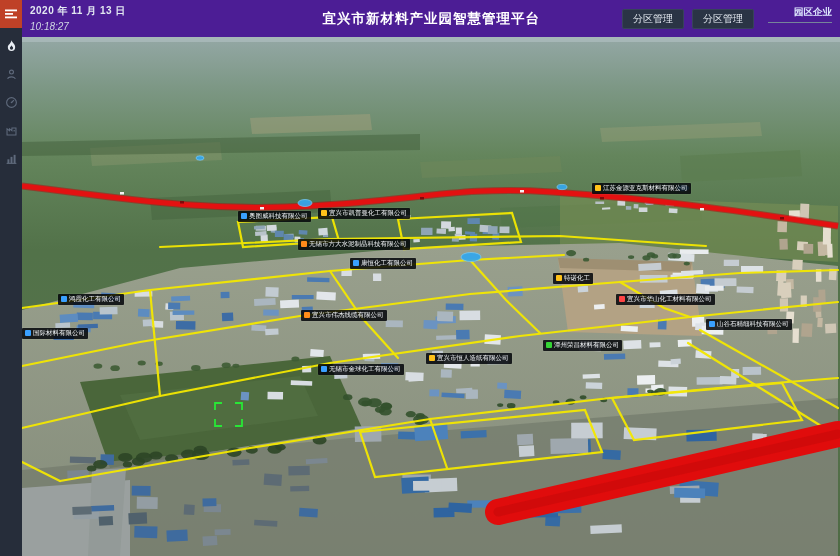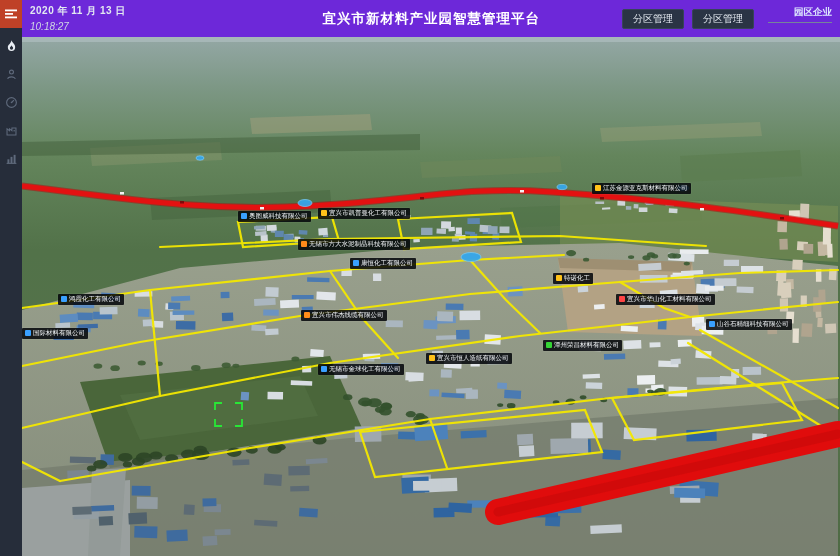--- a/index.html
+++ b/index.html
@@ -8,21 +8,21 @@
   
   #map-svg{position:absolute;left:0;top:0;width:840px;height:556px;display:block;}
   #marker-layer{position:absolute;left:0;top:0;width:840px;height:556px;pointer-events:none;}
   .marker{position:absolute;display:flex;align-items:center;gap:2px;
     background:rgba(4,6,10,.86);color:#f2f5f8;font-size:6.5px;line-height:1;
     padding:2px 3px;border-radius:1px;white-space:nowrap;pointer-events:auto;
     box-shadow:0 0 0 .5px rgba(255,255,255,.08);}
   .m-ic{width:6px;height:6px;border-radius:1px;flex:0 0 auto;}
   
   .header{position:absolute;left:22px;top:0;width:818px;height:37px;
-    background:#6d28d9;display:flex;align-items:center;color:#e8edf4;z-index:5;}
+    background:#4c1d95;display:flex;align-items:center;color:#e8edf4;z-index:5;}
   .datetime{position:absolute;left:8px;top:4px;font-size:10px;color:#e2e8f1;}
   .datetime .date{font-weight:bold;letter-spacing:.5px;}
   .datetime .time{margin-left:0;margin-top:3px;color:#cfd6e2;font-style:italic;}
   .h-title{position:absolute;left:0;right:300px;text-align:right;
     font-size:13.5px;font-weight:bold;letter-spacing:1px;color:#ffffff;}
   .h-actions{position:absolute;right:8px;top:0;height:37px;display:flex;align-items:center;gap:8px;}
   .h-btn{background:#2a3445;border:1px solid #37435a;color:#e8edf4;font-size:10px;
     padding:3px 10px;border-radius:2px;cursor:pointer;font-family:inherit;line-height:1.2;}
   .dropdown{width:64px;text-align:right;cursor:pointer;margin-left:6px;}
   .dropdown .dd-label{display:block;font-size:9.5px;font-weight:bold;color:#dfe9ff;

